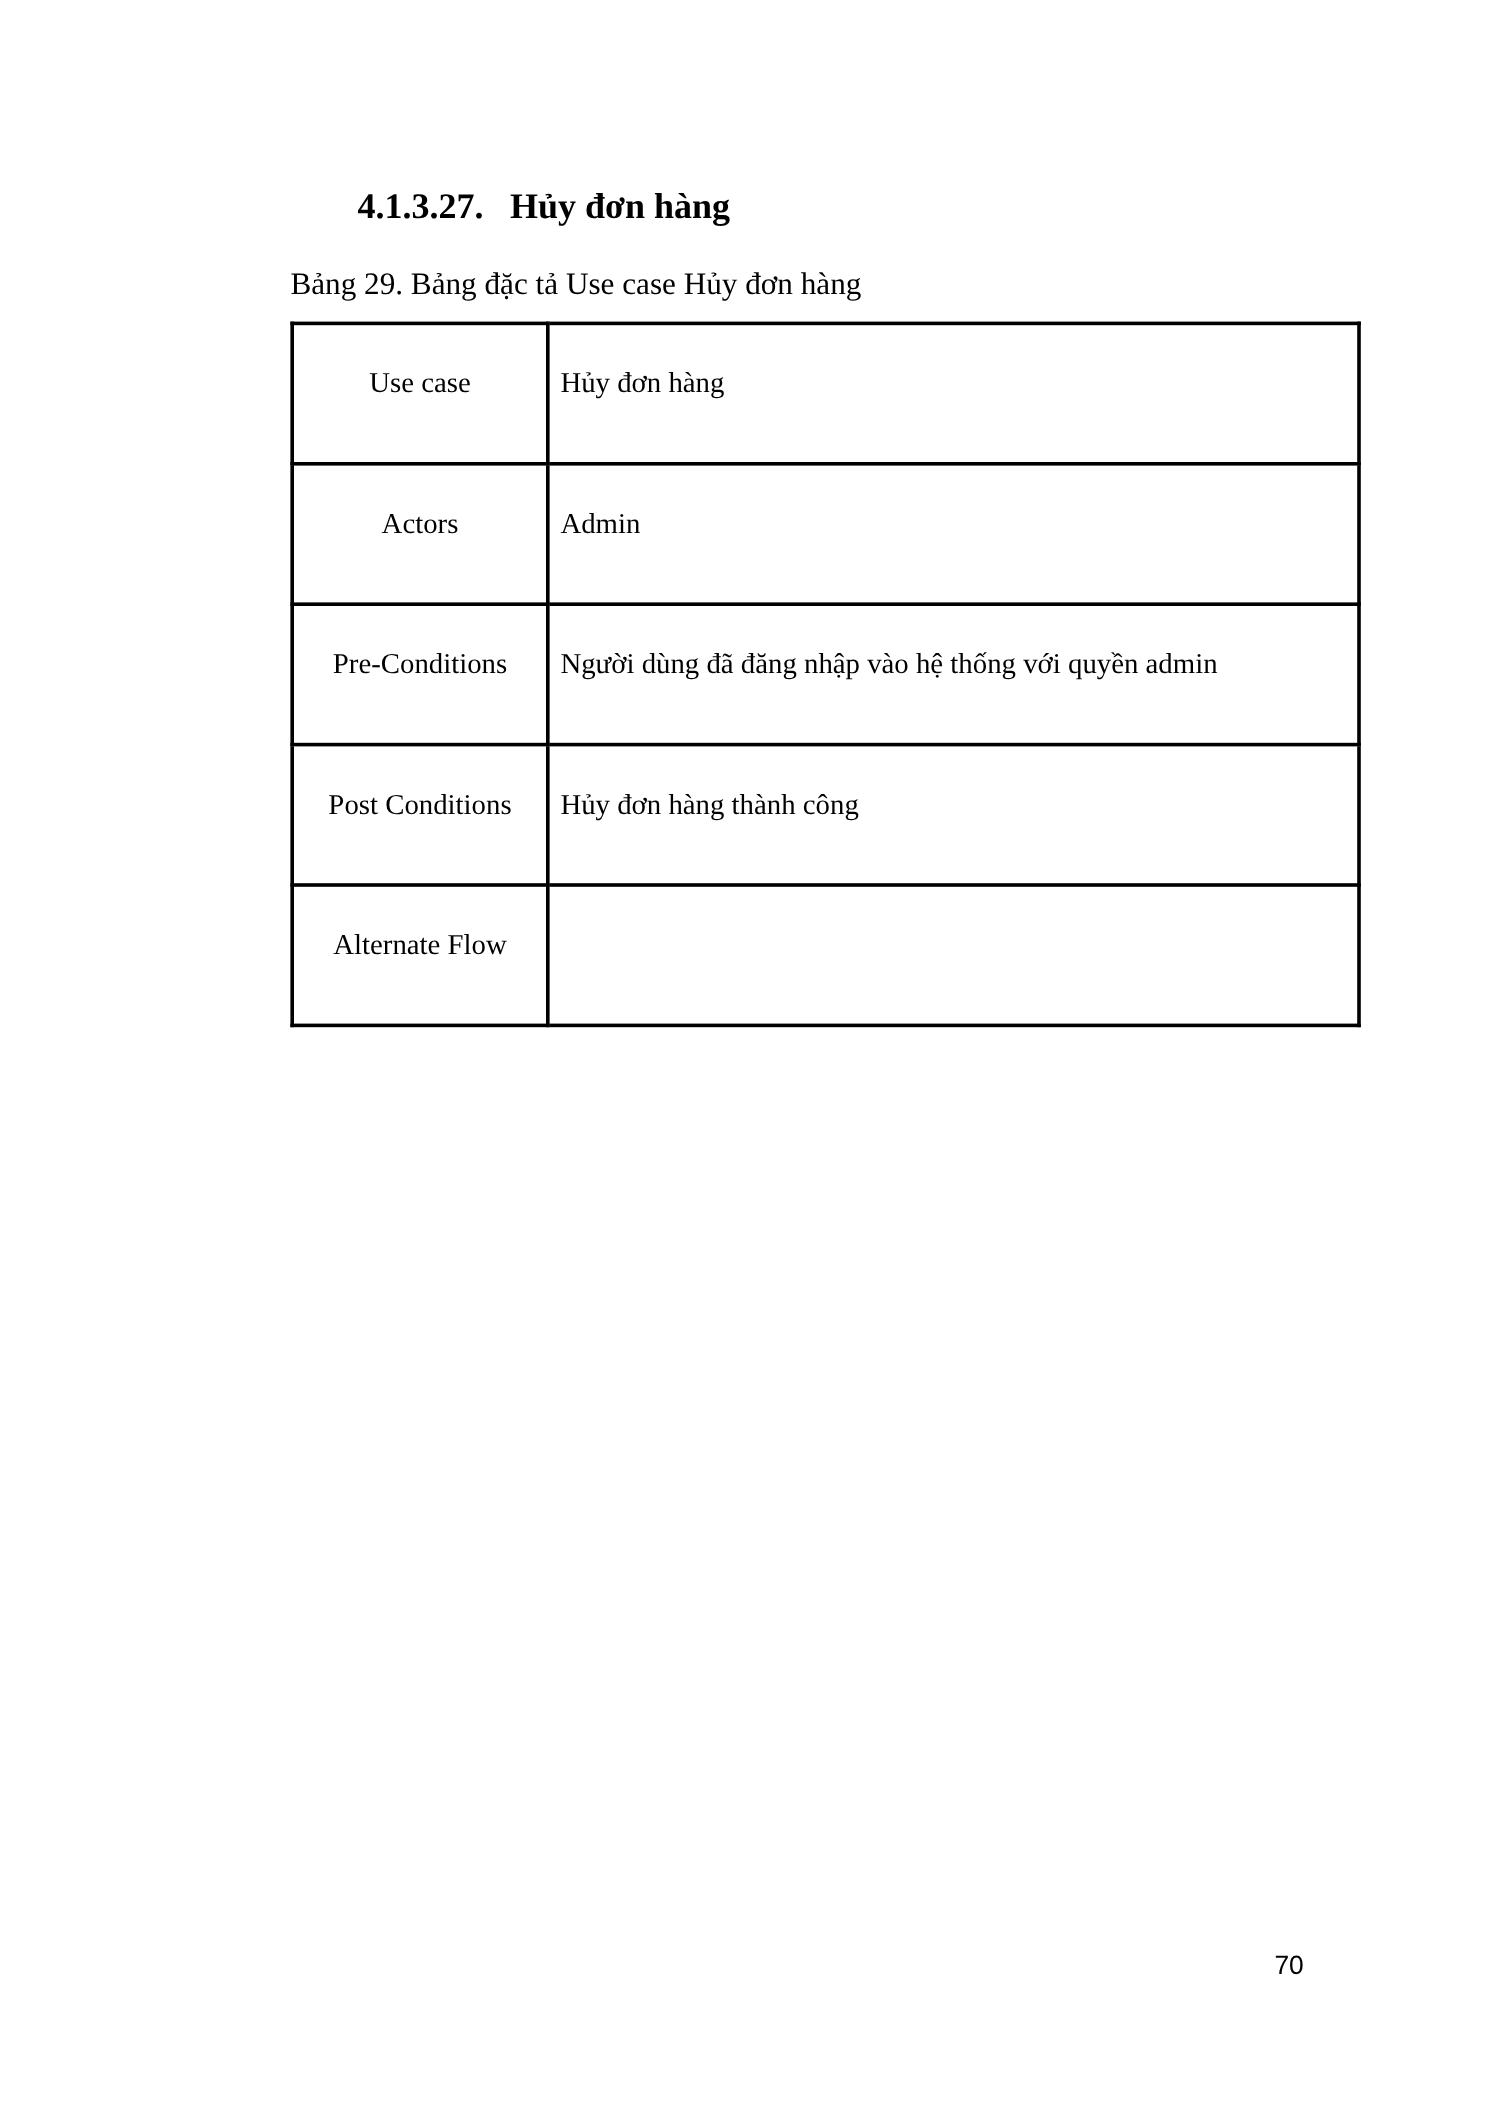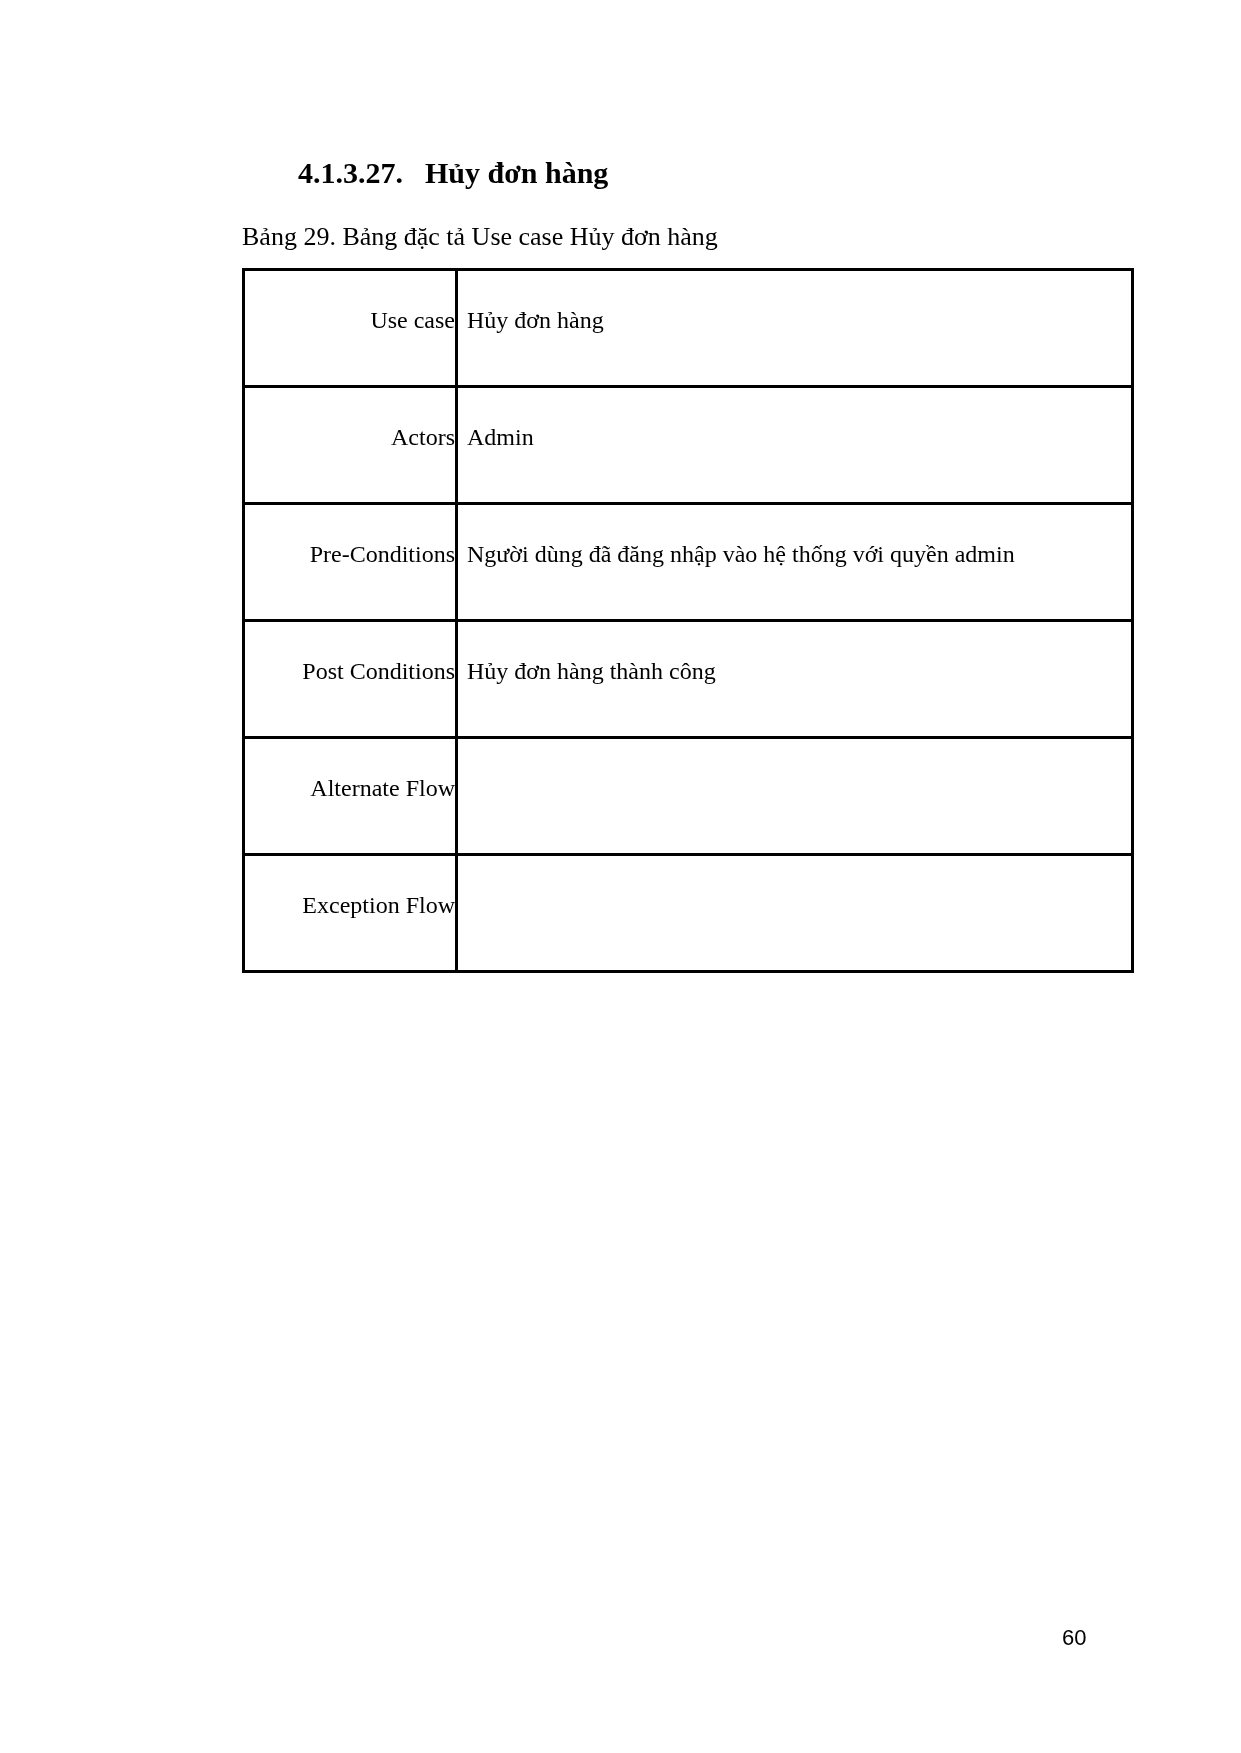--- a/index.html
+++ b/index.html
@@ -15,21 +15,21 @@
     .caption {
       position: absolute; left: 242px; top: 222px;
       font-size: 26px; white-space: nowrap;
     }
     table.uc {
       position: absolute; left: 242px; top: 268px;
       width: 892px; border-collapse: collapse;
       font-size: 24px; line-height: 46px;
     }
     table.uc td { border: 3px solid #000; vertical-align: top; padding: 0; }
-    table.uc td.label { width: 210px; text-align: right; padding-top: 26px; }
+    table.uc td.label { width: 210px; text-align: center; padding-top: 26px; }
     table.uc td.value { padding: 26px 8px 0 9px; }
     .flow p { margin: 0 0 26px 0; }
     .row-h1 { height: 117px; }
     .row-h2 { height: 164px; }
     .row-h3 { height: 307px; }
     .page-num {
       position: absolute; left: 1062px; top: 1625px;
       font-family: "Liberation Sans", "DejaVu Sans", sans-serif; font-size: 22px;
     }
   </style>
@@ -57,20 +57,16 @@
     <td class="value">Người dùng đã đăng nhập vào hệ thống với quyền admin</td>
   </tr>
   <tr class="row-h1">
     <td class="label">Post Conditions</td>
     <td class="value">Hủy đơn hàng thành công</td>
   </tr>
   <tr class="row-h1">
     <td class="label">Alternate Flow</td>
     <td class="value"></td>
   </tr>
-  <tr class="row-h1">
-    <td class="label">Exception Flow</td>
-    <td class="value"></td>
-  </tr>
 </tbody>
   </table>
 
-<div class="page-num">60</div>
+<div class="page-num">70</div>
 
 </body></html>

